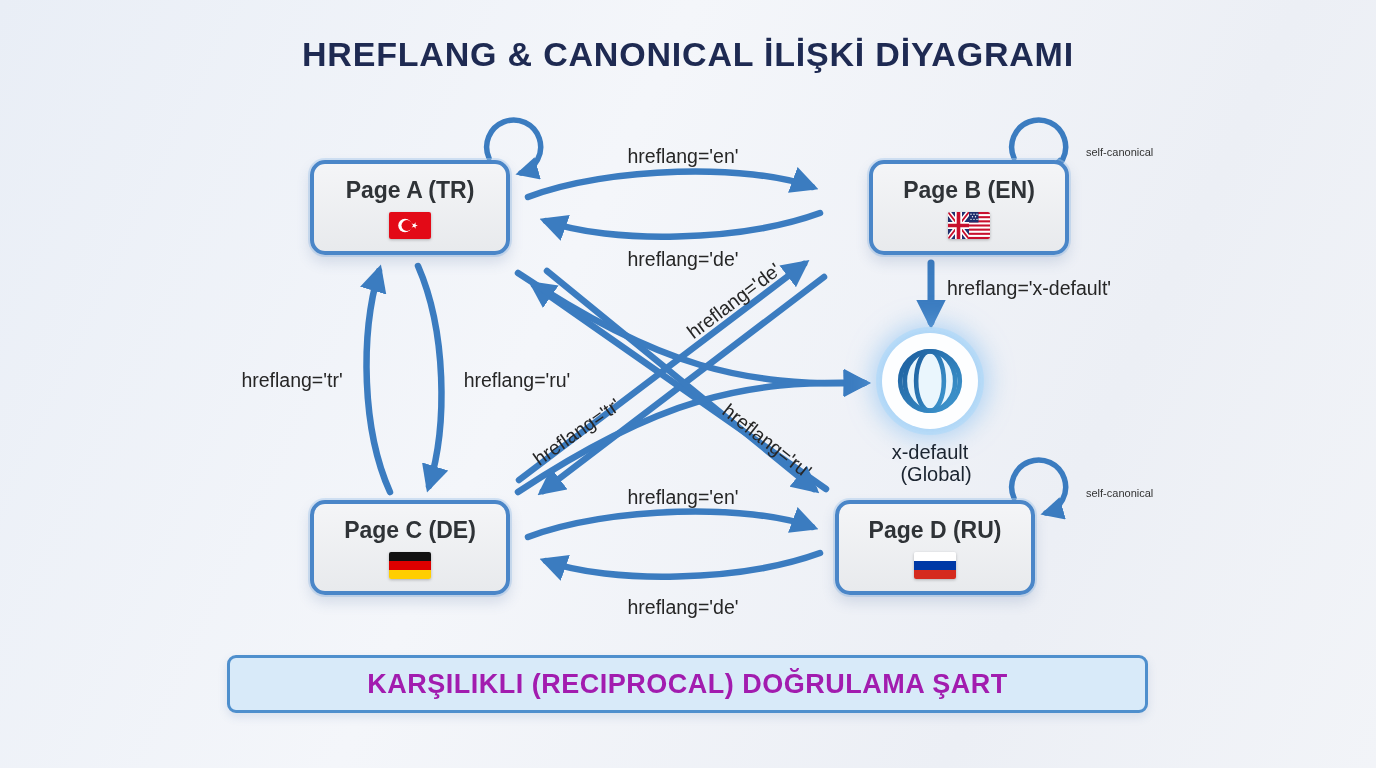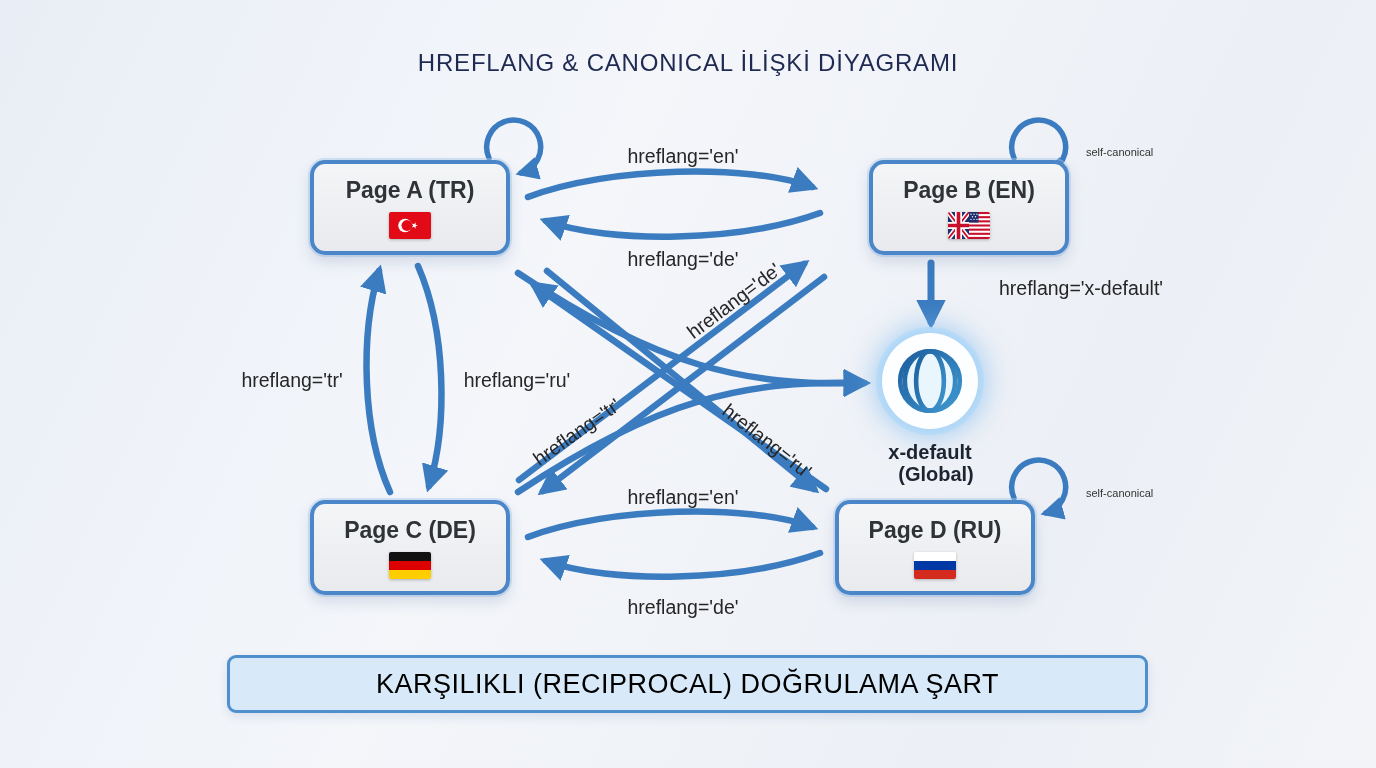--- a/index.html
+++ b/index.html
@@ -2,22 +2,22 @@
 <html><head>
 <meta charset="utf-8">
 <style>
   html,body{margin:0;padding:0;}
   .canvas{
     position:relative; width:1376px; height:768px; overflow:hidden;
     background:linear-gradient(115deg,#e9eef6 0%,#f4f6fa 40%,#eceff5 75%,#f2f4f8 100%);
     font-family:"Liberation Sans", sans-serif;
   }
   .title{
-    position:absolute; left:0; right:0; top:49px; text-align:center;
-    font-size:24px; font-weight:400; letter-spacing:.8px; color:#1e2a52;
+    position:absolute; left:0; right:0; top:35px; text-align:center;
+    font-size:34px; font-weight:700; letter-spacing:.8px; color:#1e2a52;
   }
   .arrows{position:absolute; left:0; top:0; width:1376px; height:768px;}
   .page-box{
     position:absolute; width:200px; height:95px; box-sizing:border-box;
     border:4px solid #4a86c8; border-radius:15px;
     background:linear-gradient(180deg,#f4f5f7 0%,#e8eaed 100%);
     box-shadow:0 7px 14px rgba(60,95,150,.18), 0 0 0 2px rgba(170,205,238,.45);
     display:flex; flex-direction:column; align-items:center; justify-content:center; gap:8px;
   }
   .page-label{font-size:23px; font-weight:700; color:#2f3337;}
@@ -33,29 +33,29 @@
   .edge-label.left-anchor{transform:translate(0,-50%);}
   .self-label{position:absolute; transform:translate(0,-50%); font-size:11px; color:#333; white-space:nowrap;margin-left:8px;}
   .globe-wrap{
     position:absolute; left:882px; top:333px; width:96px; height:96px; border-radius:50%;
     background:#fdfeff;
     box-shadow:0 0 24px 10px rgba(125,185,240,.55), 0 0 0 6px rgba(210,235,252,.9);
     display:flex; align-items:center; justify-content:center;
   }
   .globe-caption{
     position:absolute; width:220px; text-align:center; transform:translate(-50%,0);
-    font-size:20px; font-weight:700; color:#1b2430; line-height:22px;
+    font-size:20px; font-weight:400; color:#1b2430; line-height:22px;
   }
   .banner{
     position:absolute; left:227px; top:655px; width:921px; height:58px; box-sizing:border-box;
     background:#d8eaf9; border:3px solid #4e8fcd; border-radius:9px;
     box-shadow:0 4px 10px rgba(70,110,165,.15);
     display:flex; align-items:center; justify-content:center;
   }
-  .banner-text{font-size:27px; font-weight:400; letter-spacing:.5px; color:#000000;}
+  .banner-text{font-size:27px; font-weight:700; letter-spacing:.5px; color:#a21caf;}
 </style>
 </head>
 <body>
 
 <div class="canvas">
 
   <svg class="arrows" viewBox="0 0 1376 768">
     <defs>
       <marker id="ah" viewBox="0 0 10 10" refX="7.5" refY="5" markerWidth="4.2" markerHeight="4.2" orient="auto">
         <path d="M0,0 L10,5 L0,10 Z" fill="#3b7cc0"></path>
@@ -187,21 +187,21 @@
   <div class="globe-caption" style="left:930px; top:441px;">x-default</div>
   <div class="globe-caption" style="left:936px; top:463px;">(Global)</div>
 
   <div class="edge-label" style="left:683px; top:156px;">hreflang='en'</div>
   <div class="edge-label" style="left:683px; top:259px;">hreflang='de'</div>
   <div class="edge-label" style="left:292px; top:380px;">hreflang='tr'</div>
   <div class="edge-label" style="left:517px; top:380px;">hreflang='ru'</div>
   <div class="edge-label rot-up-b" style="left:734px; top:301px;">hreflang='de'</div>
   <div class="edge-label rot-up-a" style="left:577px; top:432px;">hreflang='tr'</div>
   <div class="edge-label rot-down" style="left:767px; top:441px;">hreflang='ru'</div>
-  <div class="edge-label left-anchor" style="left:999px; top:288px;">hreflang='x-default'</div>
+  <div class="edge-label left-anchor" style="left:947px; top:288px;">hreflang='x-default'</div>
   <div class="edge-label" style="left:683px; top:497px;">hreflang='en'</div>
   <div class="edge-label" style="left:683px; top:607px;">hreflang='de'</div>
   <div class="self-label" style="left:1078px; top:152px;">self-canonical</div>
   <div class="self-label" style="left:1078px; top:493px;">self-canonical</div>
 
   <div class="banner">
     <span class="banner-text">KARŞILIKLI (RECIPROCAL) DOĞRULAMA ŞART</span>
   </div>
 
 </div>

